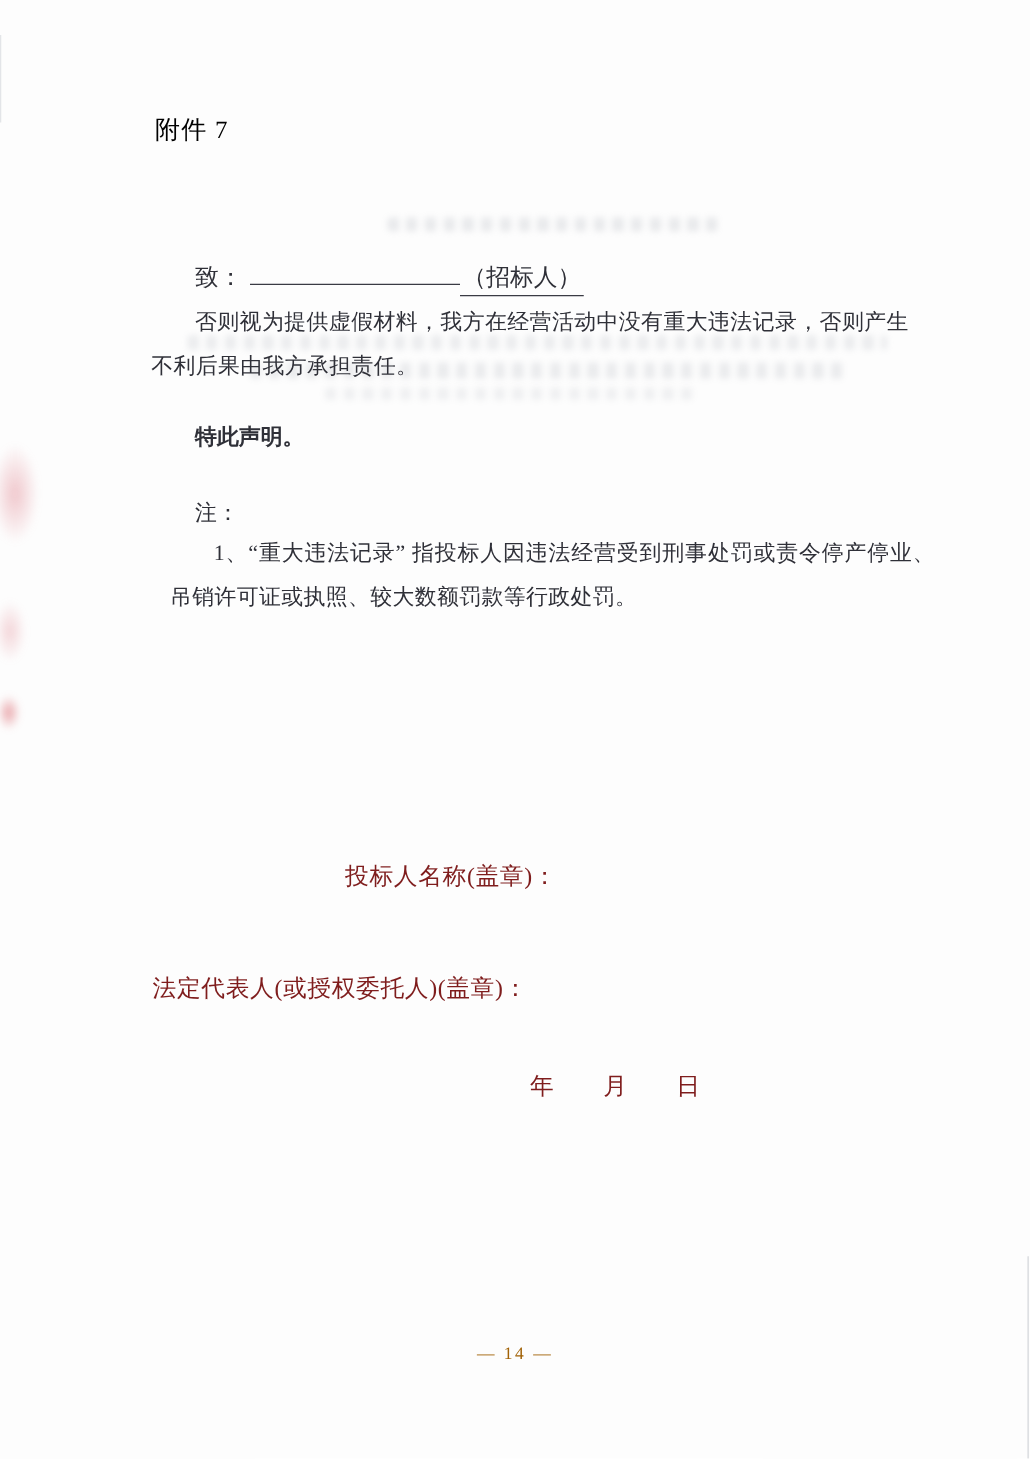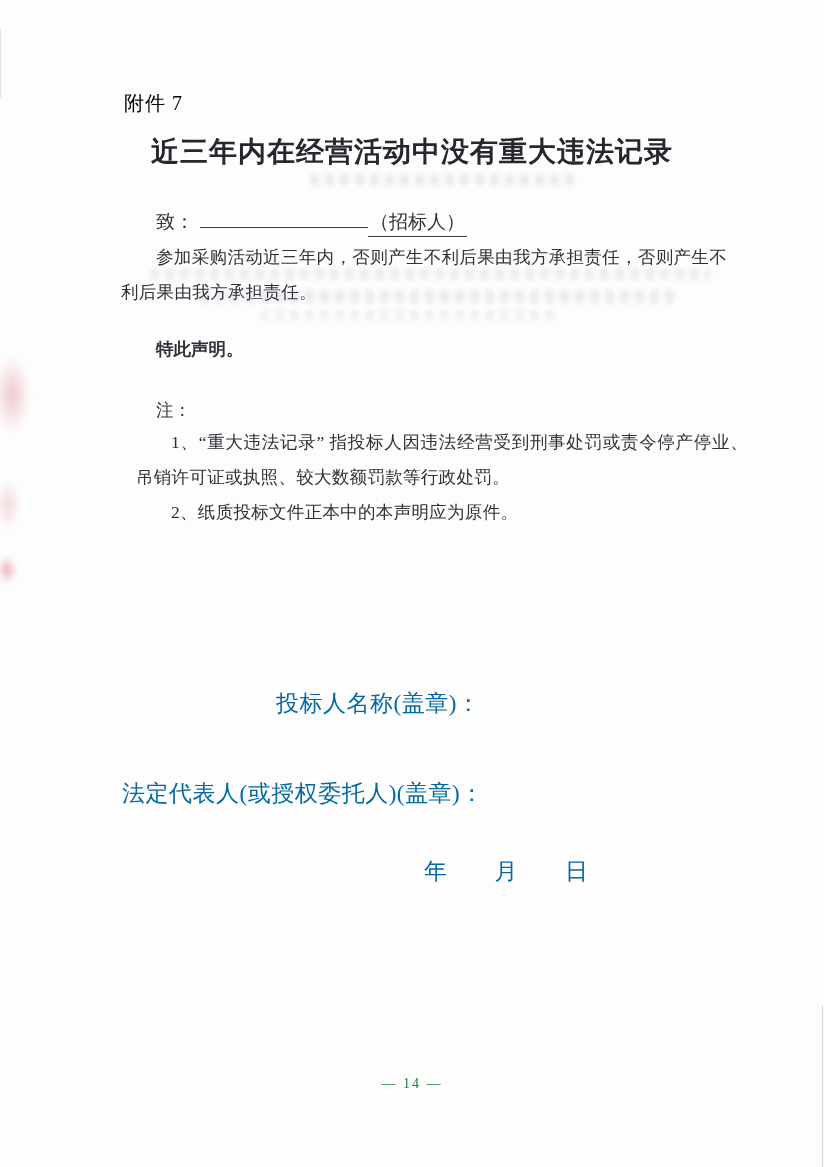--- a/index.html
+++ b/index.html
@@ -94,37 +94,37 @@
   .note {
     margin: 0;
     font-size: 17.5px;
     line-height: 35px;
     text-indent: 2em;
     letter-spacing: 0.3px;
     text-align: justify;
   }
   .sig {
     position: absolute;
-    font-size: 23px;
+    font-size: 19px;
     letter-spacing: 0.5px;
-    color: #0369a1;
+    color: #7f1d1d;
     white-space: pre;
   }
   .sig-bidder { left: 276px; top: 688px; }
   .sig-rep    { left: 122px; top: 778px; }
   .sig-date   { left: 424px; top: 856px; }
   .footer {
     position: absolute;
     left: 0;
     top: 1076px;
     width: 824px;
     text-align: center;
     font-size: 14px;
     letter-spacing: 2px;
-    color: #15803d;
+    color: #a16207;
   }
 
   
   .ghost {
     position: absolute;
     pointer-events: none;
     background: repeating-linear-gradient(90deg,
       rgba(140,146,158,0.55) 0 9px, rgba(140,146,158,0) 9px 15px);
     filter: blur(2.5px);
     opacity: 0.33;
@@ -174,35 +174,33 @@
   <div class="ink ink-1"></div>
   <div class="ink ink-2"></div>
   <div class="ink ink-3"></div>
   <div class="ghost ghost-title"></div>
   <div class="ghost ghost-par-1"></div>
   <div class="ghost ghost-par-2"></div>
   <div class="ghost ghost-par-3"></div>
 
   <div class="attachment-label">附件 7</div>
 
-  <h1 class="doc-title">近三年内在经营活动中没有重大违法记录</h1>
 
   <div class="salutation">
     <span>致：</span><span class="blank-underline"></span><span class="underlined">（招标人）</span>
   </div>
 
-  <p class="body-par">参加采购活动近三年内，否则产生不利后果由我方承担责任，否则产生不利后果由我方承担责任。</p>
+  <p class="body-par">否则视为提供虚假材料，我方在经营活动中没有重大违法记录，否则产生不利后果由我方承担责任。</p>
 
   <p class="decl">特此声明。</p>
 
   <div class="notes-label">注：</div>
 
   <div class="notes">
     <p class="note">1、“重大违法记录” 指投标人因违法经营受到刑事处罚或责令停产停业、吊销许可证或执照、较大数额罚款等行政处罚。</p>
-    <p class="note">2、纸质投标文件正本中的本声明应为原件。</p>
   </div>
 
   <div class="sig sig-bidder">投标人名称(盖章)：</div>
 
   <div class="sig sig-rep">法定代表人(或授权委托人)(盖章)：</div>
 
   <div class="sig sig-date">年　　月　　日</div>
 
   <div class="footer">— 14 —</div>
 

